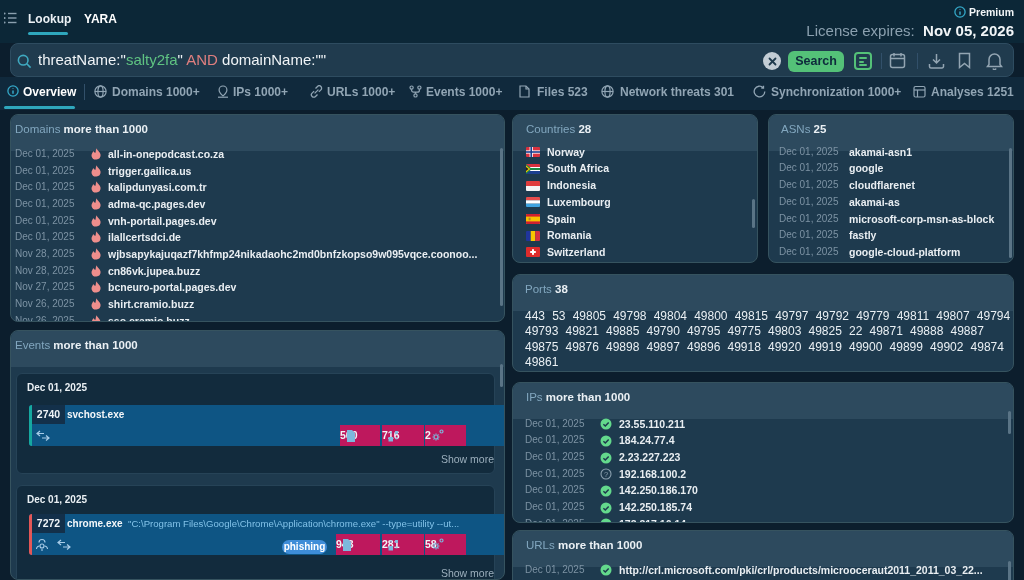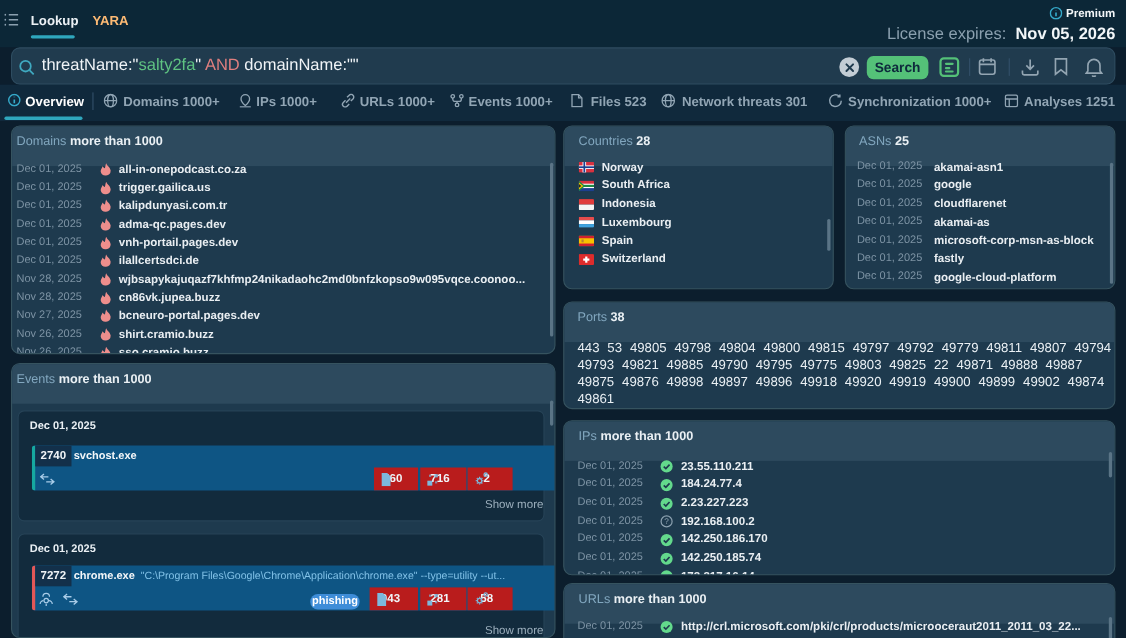--- a/index.html
+++ b/index.html
@@ -3,21 +3,21 @@
 <meta charset="utf-8">
 <style>
 * { margin:0; padding:0; box-sizing:border-box; }
 html,body { width:1024px; height:580px; overflow:hidden; }
 body { background:#0c1e2d; font-family:"Liberation Sans", sans-serif; position:relative; }
 .abs { position:absolute; }
 
 
 .topbar { position:absolute; left:0; top:0; width:1024px; height:43px; background:#0c2737; }
 .navtab { position:absolute; top:12px; font-size:12px; font-weight:700; color:#ecf1f5; }
-.navtab.gray { color:#fdba74; }
+.navtab.gray { color:#ffffff; }
 .lk-underline { position:absolute; left:28px; top:32px; width:40px; height:3px; background:#2fa7bd; border-radius:2px; }
 .prem { position:absolute; top:6px; right:10px; font-size:10.5px; font-weight:700; color:#f2f6f8; }
 .lic { position:absolute; top:22px; right:10px; font-size:15px; color:#8ba0af; }
 .lic b { color:#f2f6f8; }
 
 
 .searchbox { position:absolute; left:10px; top:43px; width:1004px; height:34px; background:#203b4e; border:1px solid #2e4c60; border-radius:8px; }
 .query { position:absolute; left:27px; top:0; height:32px; line-height:32px; font-size:15px; font-weight:500; color:#f0f4f7; white-space:pre; }
 .query .g { color:#5fc382; } .query .r { color:#e07f7f; }
 .sbtn { position:absolute; left:777px; top:7px; width:56px; height:21px; background:#54c178; border-radius:6px; color:#0e2a3c; font-size:12.5px; font-weight:700; text-align:center; line-height:21px; }
@@ -43,21 +43,21 @@
 .thumb { position:absolute; width:3px; background:#5a7486; border-radius:2px; }
 
 
 .card { position:absolute; left:5px; width:479px; background:#122b3d; border:1px solid #264357; border-radius:6px; }
 .cdate { position:absolute; left:10px; top:8px; font-size:10px; font-weight:700; color:#eaf0f4; }
 .prow { position:absolute; left:12px; width:489px; height:41px; background:#0e5584; border-radius:3px; overflow:hidden; }
 .stripe { position:absolute; left:0; top:0; width:3px; height:41px; }
 .pid { position:absolute; left:3px; top:0; width:33px; height:19px; background:#13304a; color:#f0f4f7; font-size:10.5px; font-weight:700; text-align:center; line-height:19px; }
 .pname { position:absolute; top:0; height:19px; line-height:19px; font-size:10px; font-weight:700; color:#f4f7f9; }
 .pcmd { position:absolute; top:0; height:19px; line-height:19px; font-size:9.6px; color:#82c2e8; white-space:pre; }
-.cseg { position:absolute; top:20px; height:21px; background:#b91c1c; color:#f0f4f7; font-size:10.5px; font-weight:700; text-align:center; line-height:21px; }
+.cseg { position:absolute; top:20px; height:21px; background:#be185d; color:#f0f4f7; font-size:10.5px; font-weight:700; text-align:left; line-height:21px; }
 .showmore { position:absolute; right:0; font-size:10.5px; color:#9cafbd; }
 .pill { position:absolute; background:#3e8dd8; border-radius:8px; color:#fff; font-size:10px; font-weight:700; text-align:center; }
 
 .flag { position:absolute; width:14px; height:10px; border-radius:1px; overflow:hidden; }
 svg { display:block; }
 </style>
 </head>
 <body>
 
 <div class="topbar">
@@ -309,20 +309,30 @@
     <div class="row">
         <span class="flag" style="left:12.5px;top:3.5px">
           <svg width="14" height="10">
             <rect width="14" height="10" fill="#f6c200"></rect>
             <rect width="14" height="2.6" fill="#cf2030"></rect>
             <rect y="7.4" width="14" height="2.6" fill="#cf2030"></rect>
             <rect x="2.6" y="3.7" width="2" height="2.6" fill="#b8852d"></rect>
           </svg>
         </span>
         <span class="vl" style="left:34px">Spain</span>
+      </div>
+    <div class="row">
+        <span class="flag" style="left:12.5px;top:3.5px">
+          <svg width="14" height="10">
+            <rect width="4.7" height="10" fill="#20359c"></rect>
+            <rect x="4.7" width="4.6" height="10" fill="#f7c600"></rect>
+            <rect x="9.3" width="4.7" height="10" fill="#d8313f"></rect>
+          </svg>
+        </span>
+        <span class="vl" style="left:34px">Romania</span>
       </div>
     <div class="row">
         <span class="flag" style="left:12.5px;top:3.5px">
           <svg width="14" height="10">
             <rect width="14" height="10" fill="#de2c2c"></rect>
             <rect x="6" y="2.2" width="2" height="5.6" fill="#fff"></rect>
             <rect x="4.2" y="4" width="5.6" height="2" fill="#fff"></rect>
           </svg>
         </span>
         <span class="vl" style="left:34px">Switzerland</span>

